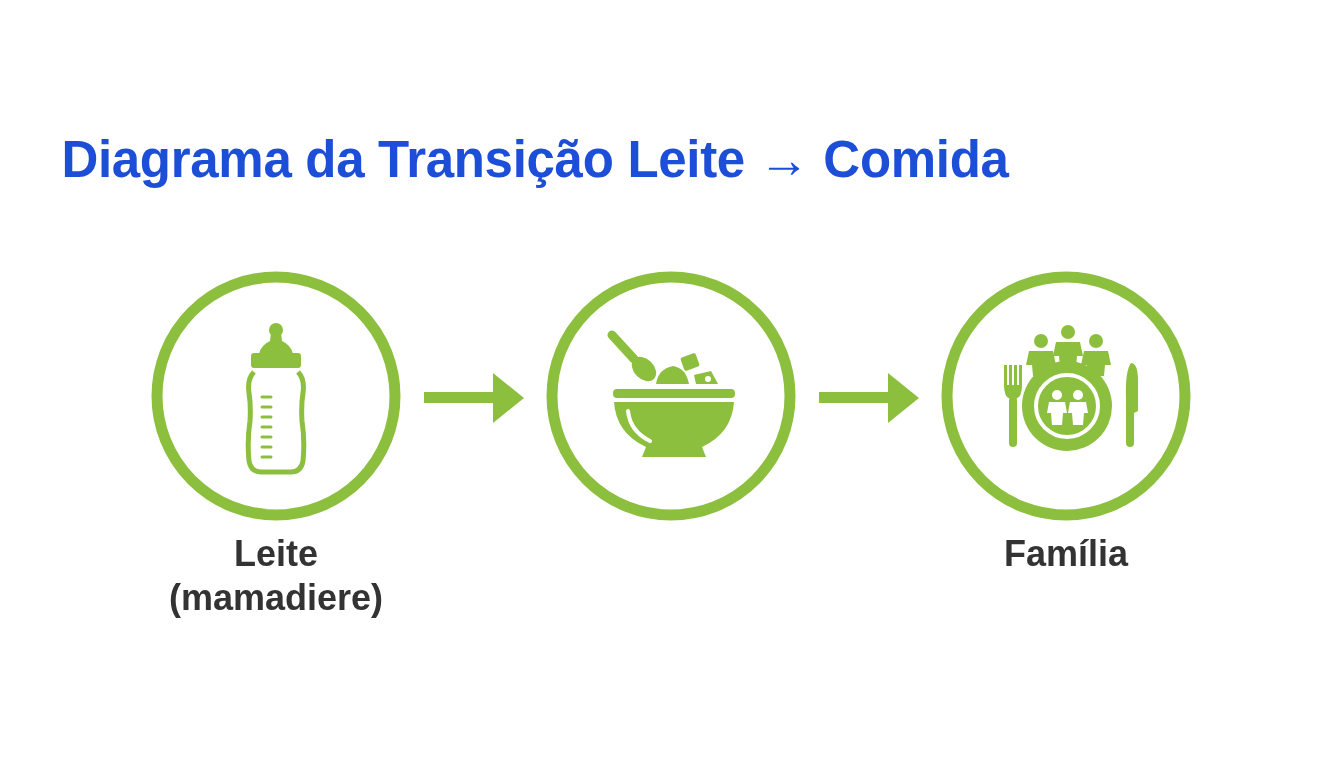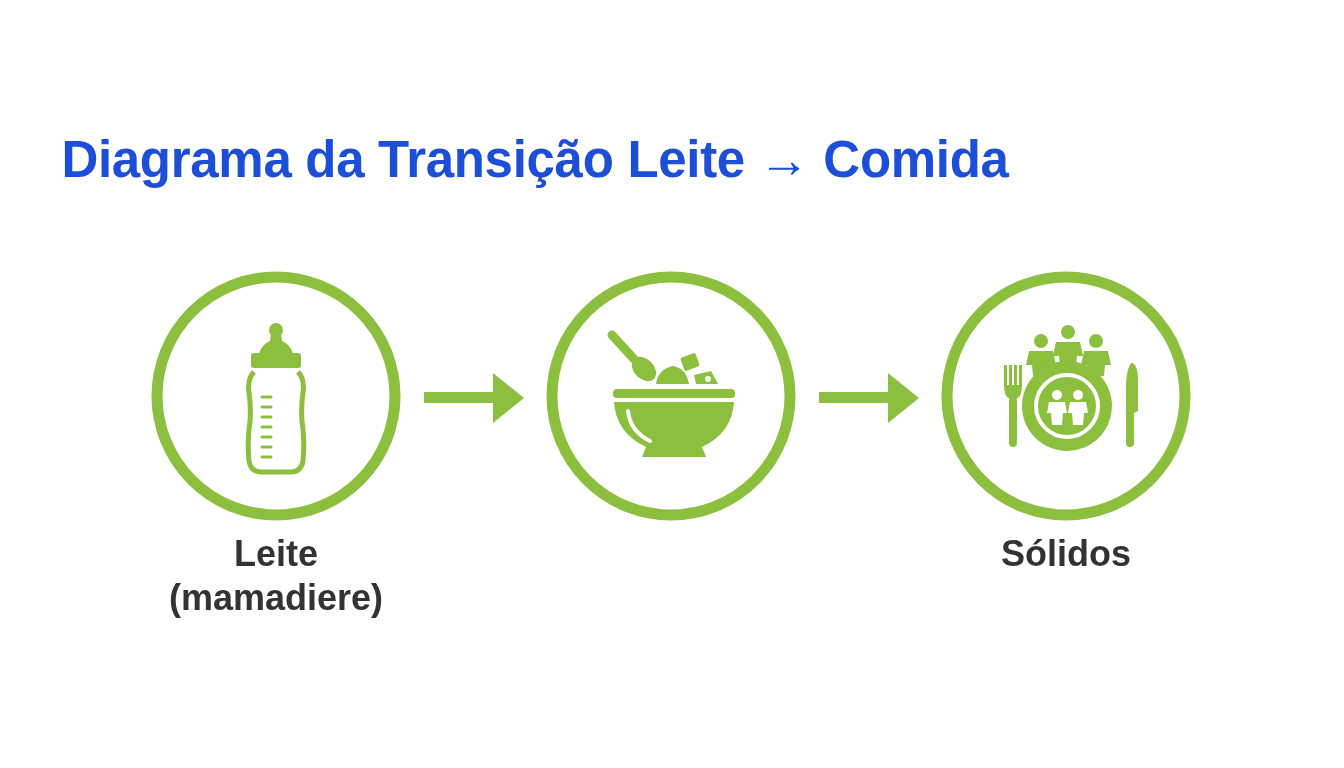--- a/index.html
+++ b/index.html
@@ -161,14 +161,14 @@
   </svg>
 </div>
 
 <div class="label label-1">
   <span>Leite</span>
   <span>(mamadiere)</span>
 </div>
 <div class="label label-2">
 </div>
 <div class="label label-3">
-  <span>Sólidos</span>
+  <span>Família</span>
 </div>
 
 </body></html>

